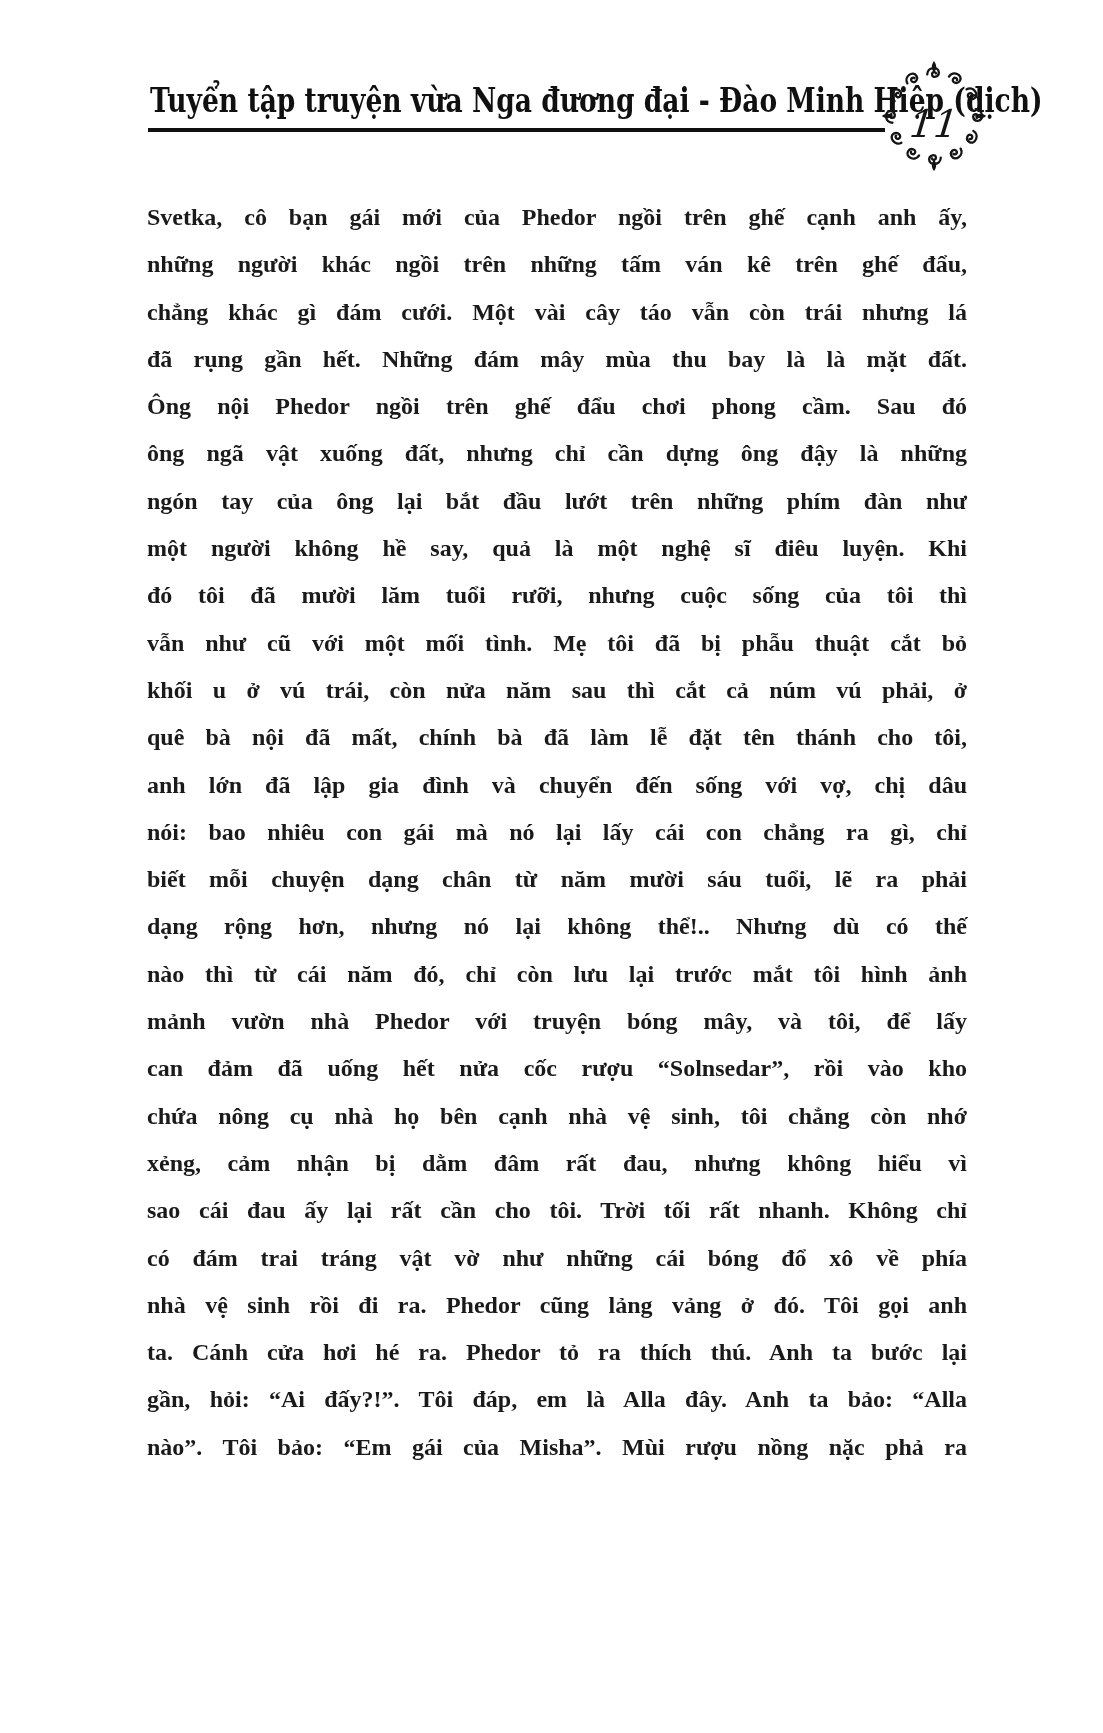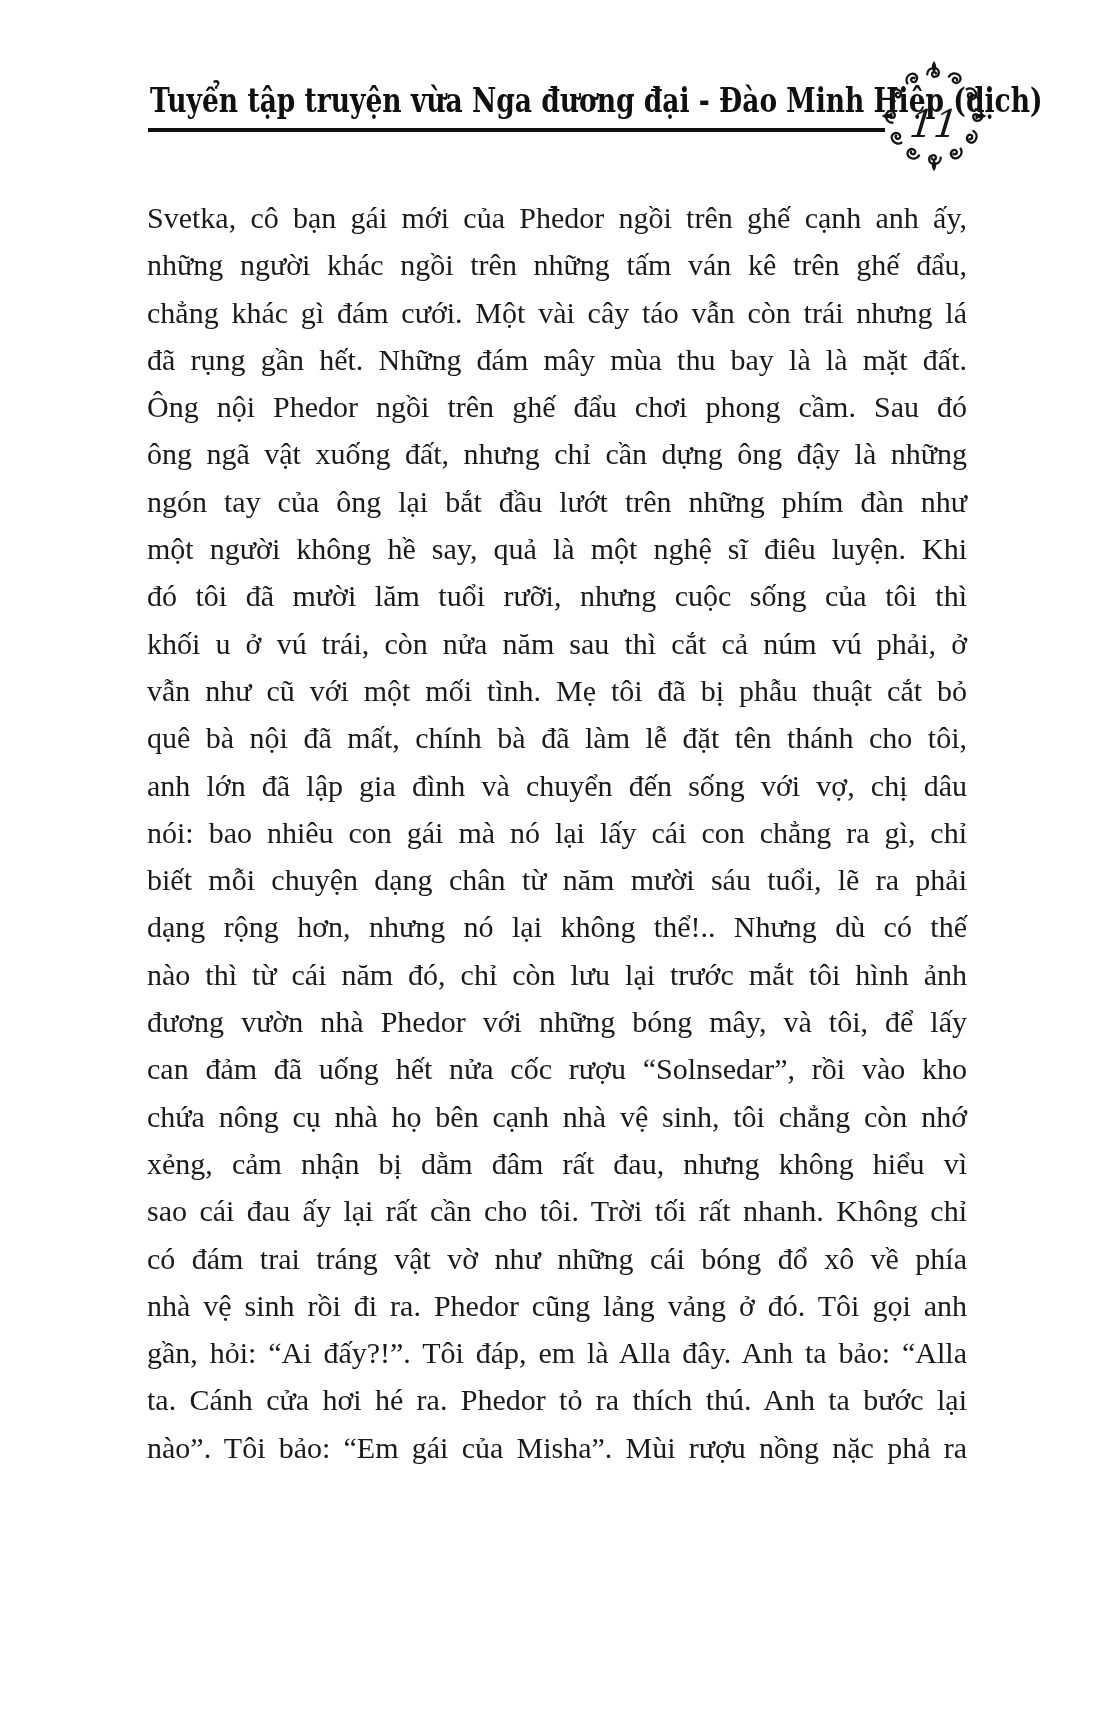--- a/index.html
+++ b/index.html
@@ -26,23 +26,23 @@
   }
   .ornament svg { position:absolute; inset:0; width:100%; height:100%; }
   .pagenum {
     position:absolute; left:0; top:8px; width:100%; height:100%;
     display:flex; align-items:center; justify-content:center;
     font-family:"DejaVu Serif",serif; font-style:italic;
     font-size:38px; color:#161616; transform:skewX(-6deg);
   }
   .text { position:absolute; left:147px; top:194px; width:820px; }
   .ln {
-    height:47.3px; line-height:47.3px; font-size:30px;
+    height:47.3px; line-height:47.3px; font-size:24px;
     text-align:justify; text-align-last:justify;
-    white-space:normal; color:var(--ink);
+    white-space:normal; color:var(--ink);font-weight:bold;
   }
 </style>
 </head>
 <body>
 
 <div class="page">
 
   <header>
     <div class="title">Tuyển tập truyện vừa Nga đương đại - Đào Minh Hiệp (dịch)</div>
     <div class="rule"></div>
@@ -79,33 +79,33 @@
   <main class="text">
     <div class="ln">Svetka, cô bạn gái mới của Phedor ngồi trên ghế cạnh anh ấy,</div>
     <div class="ln">những người khác ngồi trên những tấm ván kê trên ghế đẩu,</div>
     <div class="ln">chẳng khác gì đám cưới. Một vài cây táo vẫn còn trái nhưng lá</div>
     <div class="ln">đã rụng gần hết. Những đám mây mùa thu bay là là mặt đất.</div>
     <div class="ln">Ông nội Phedor ngồi trên ghế đẩu chơi phong cầm. Sau đó</div>
     <div class="ln">ông ngã vật xuống đất, nhưng chỉ cần dựng ông đậy là những</div>
     <div class="ln">ngón tay của ông lại bắt đầu lướt trên những phím đàn như</div>
     <div class="ln">một người không hề say, quả là một nghệ sĩ điêu luyện. Khi</div>
     <div class="ln">đó tôi đã mười lăm tuổi rưỡi, nhưng cuộc sống của tôi thì</div>
+    <div class="ln">vẫn như cũ với một mối tình. Mẹ tôi đã bị phẫu thuật cắt bỏ</div>
     <div class="ln">khối u ở vú trái, còn nửa năm sau thì cắt cả núm vú phải, ở</div>
-    <div class="ln">vẫn như cũ với một mối tình. Mẹ tôi đã bị phẫu thuật cắt bỏ</div>
     <div class="ln">quê bà nội đã mất, chính bà đã làm lễ đặt tên thánh cho tôi,</div>
     <div class="ln">anh lớn đã lập gia đình và chuyển đến sống với vợ, chị dâu</div>
     <div class="ln">nói: bao nhiêu con gái mà nó lại lấy cái con chẳng ra gì, chỉ</div>
     <div class="ln">biết mỗi chuyện dạng chân từ năm mười sáu tuổi, lẽ ra phải</div>
     <div class="ln">dạng rộng hơn, nhưng nó lại không thể!.. Nhưng dù có thế</div>
     <div class="ln">nào thì từ cái năm đó, chỉ còn lưu lại trước mắt tôi hình ảnh</div>
-    <div class="ln">đương vườn nhà Phedor với những bóng mây, và tôi, để lấy</div>
+    <div class="ln">mảnh vườn nhà Phedor với truyện bóng mây, và tôi, để lấy</div>
     <div class="ln">can đảm đã uống hết nửa cốc rượu “Solnsedar”, rồi vào kho</div>
     <div class="ln">chứa nông cụ nhà họ bên cạnh nhà vệ sinh, tôi chẳng còn nhớ</div>
     <div class="ln">xẻng, cảm nhận bị dằm đâm rất đau, nhưng không hiểu vì</div>
     <div class="ln">sao cái đau ấy lại rất cần cho tôi. Trời tối rất nhanh. Không chỉ</div>
     <div class="ln">có đám trai tráng vật vờ như những cái bóng đổ xô về phía</div>
     <div class="ln">nhà vệ sinh rồi đi ra. Phedor cũng lảng vảng ở đó. Tôi gọi anh</div>
+    <div class="ln">ta. Cánh cửa hơi hé ra. Phedor tỏ ra thích thú. Anh ta bước lại</div>
     <div class="ln">gần, hỏi: “Ai đấy?!”. Tôi đáp, em là Alla đây. Anh ta bảo: “Alla</div>
-    <div class="ln">ta. Cánh cửa hơi hé ra. Phedor tỏ ra thích thú. Anh ta bước lại</div>
     <div class="ln">nào”. Tôi bảo: “Em gái của Misha”. Mùi rượu nồng nặc phả ra</div>
   </main>
 
 </div>
 
 </body></html>

